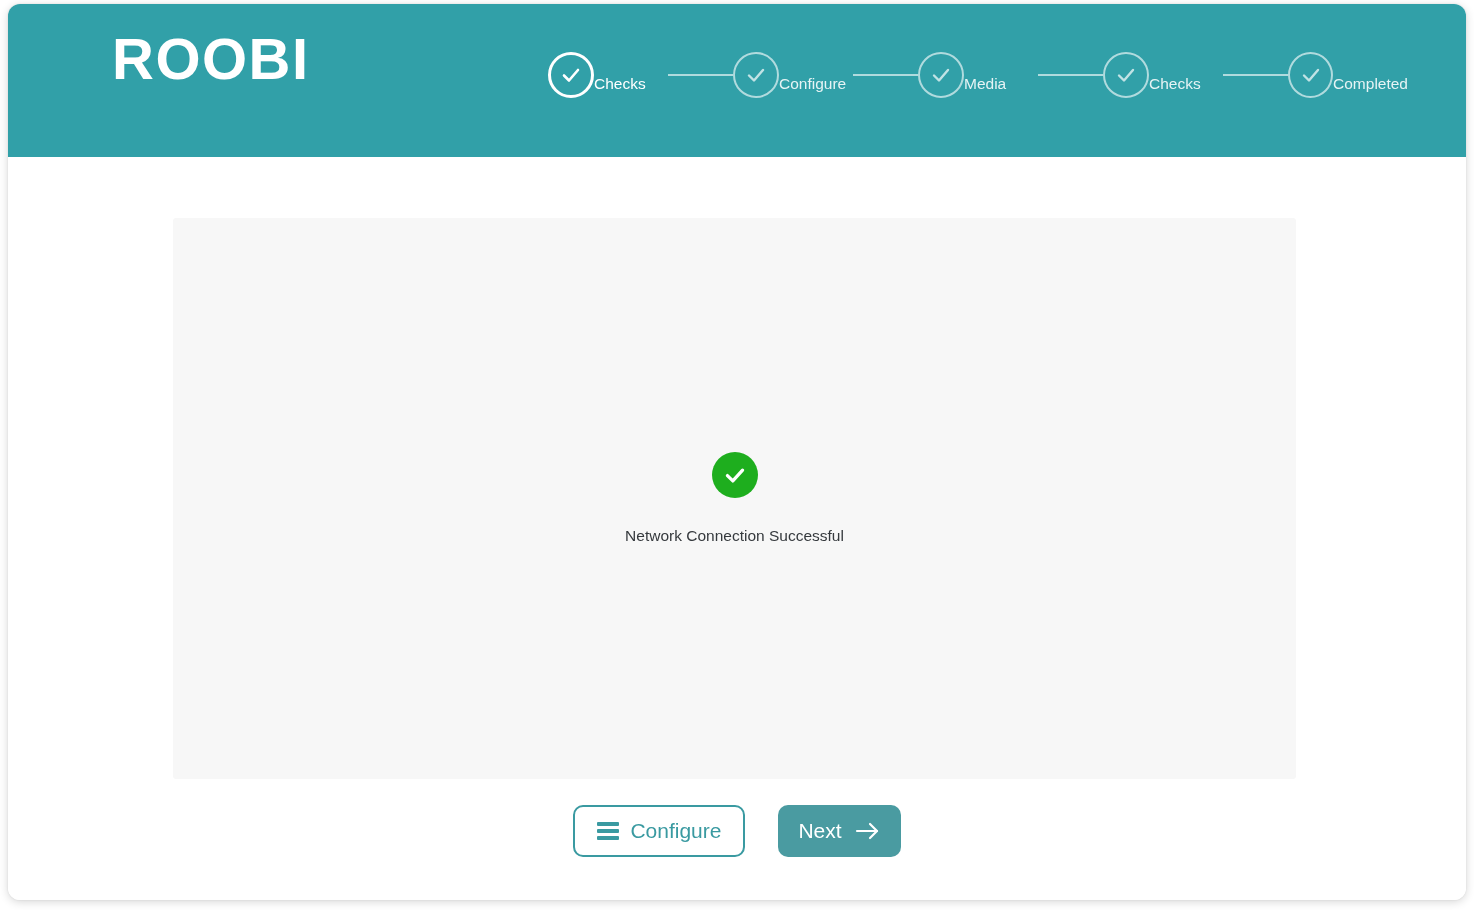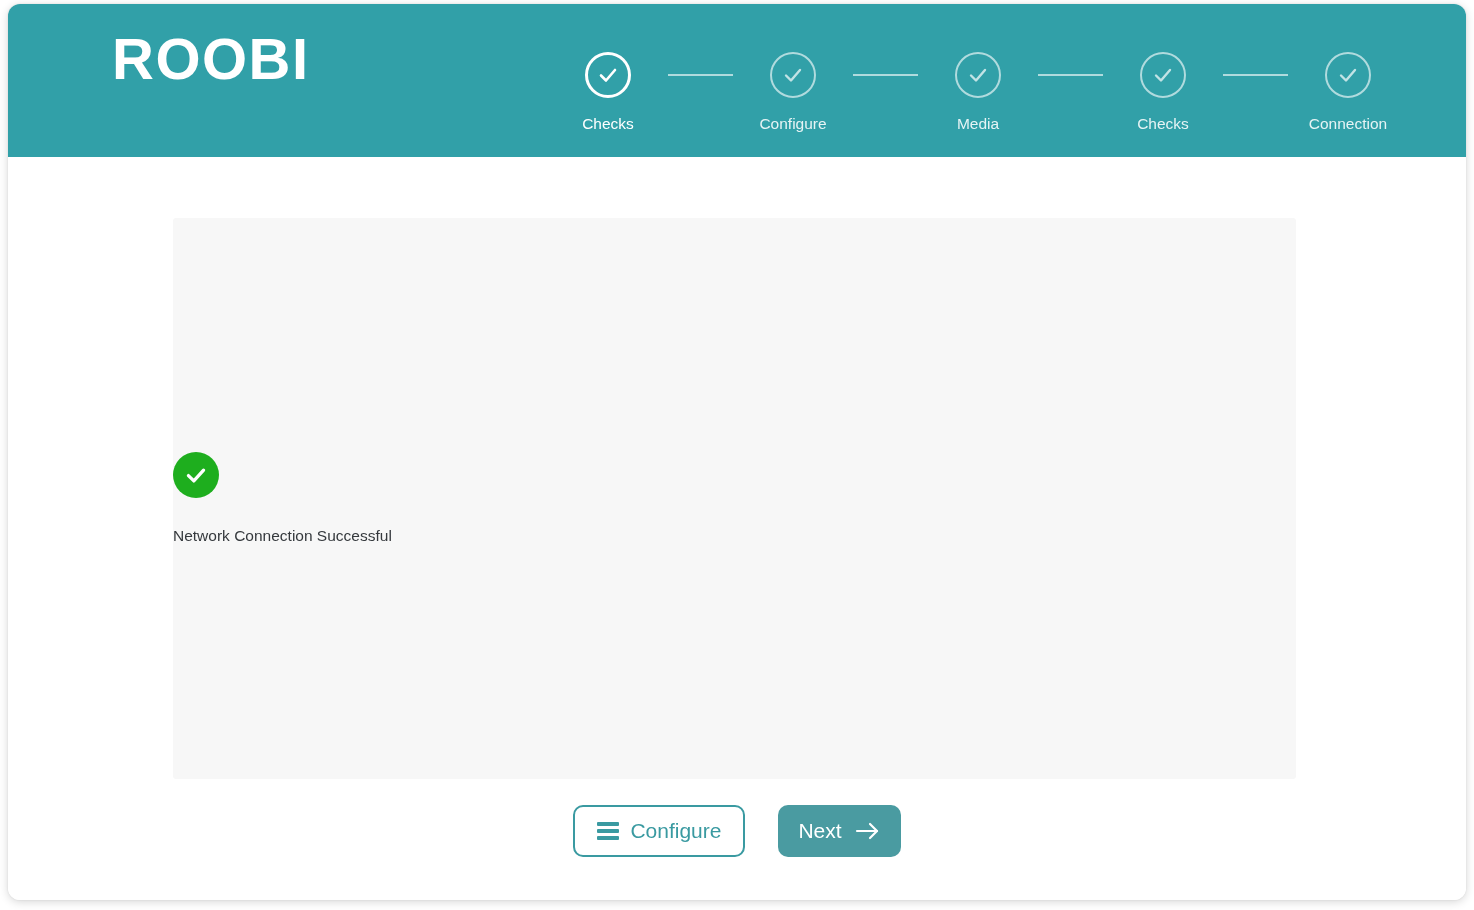--- a/index.html
+++ b/index.html
@@ -63,21 +63,21 @@
     left: 540px;
     top: 48px;
     width: 860px;
     display: flex;
     align-items: flex-start;
   }
   .step {
     width: 120px;
     flex: 0 0 120px;
     display: flex;
-    flex-direction: column;
+    flex-direction: row;
     align-items: center;
   }
   .step-circle {
     width: 46px;
     height: 46px;
     border-radius: 50%;
     display: flex;
     align-items: center;
     justify-content: center;
     box-sizing: border-box;
@@ -117,21 +117,21 @@
   .content-panel {
     position: absolute;
     left: 165px;
     top: 61px;
     width: 1123px;
     height: 561px;
     background: #f7f7f7;
     border-radius: 3px;
     display: flex;
     flex-direction: column;
-    align-items: flex-start;
+    align-items: center;
     justify-content: center;
   }
 
   .status-icon {
     width: 46px;
     height: 46px;
     border-radius: 50%;
     background: #1eae1e;
     display: flex;
     align-items: center;
@@ -259,21 +259,21 @@
       </div>
 
       <div class="connector"></div>
 
       <div class="step inactive">
         <div class="step-circle">
           <svg width="24" height="24" viewBox="0 0 24 24" fill="none" stroke="rgba(255,255,255,0.70)" stroke-width="2.4" stroke-linecap="round" stroke-linejoin="round">
             <polyline points="5,12.5 10,17.5 19,7"></polyline>
           </svg>
         </div>
-        <div class="step-label">Connection</div>
+        <div class="step-label">Completed</div>
       </div>
 
     </div>
   </div>
 
   <div class="body-area">
 
     <div class="content-panel">
       <div class="status-icon">
         <svg width="26" height="26" viewBox="0 0 24 24" fill="none" stroke="#ffffff" stroke-width="3" stroke-linecap="round" stroke-linejoin="round">

